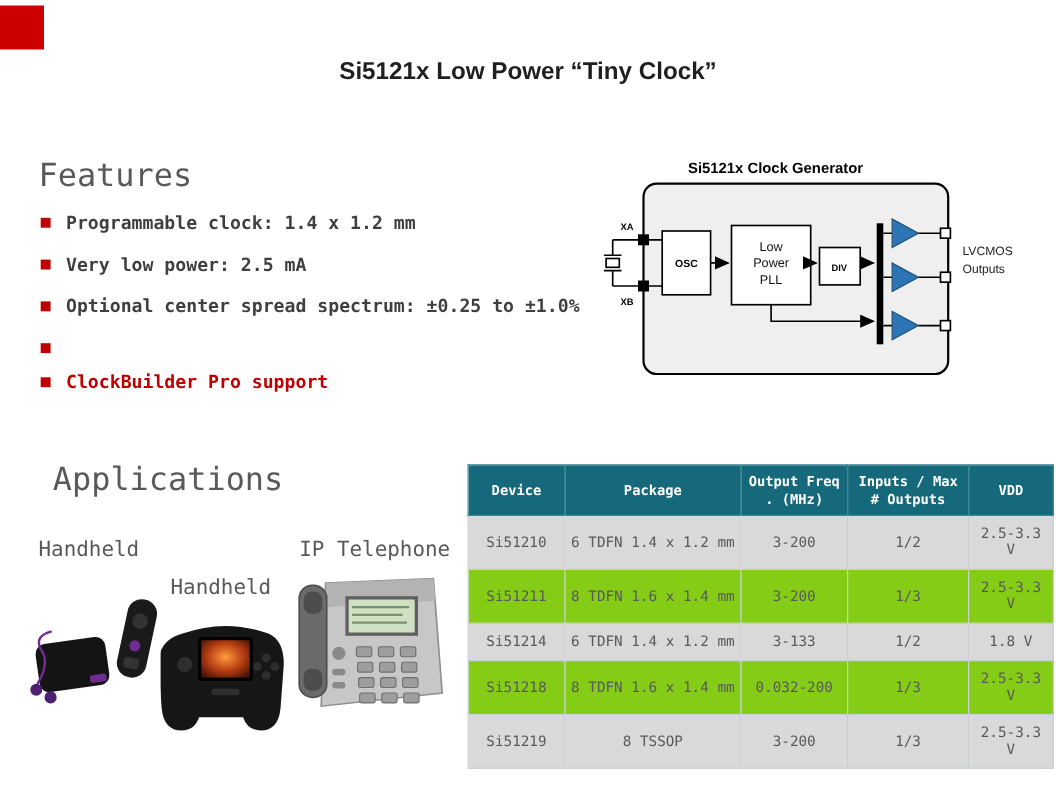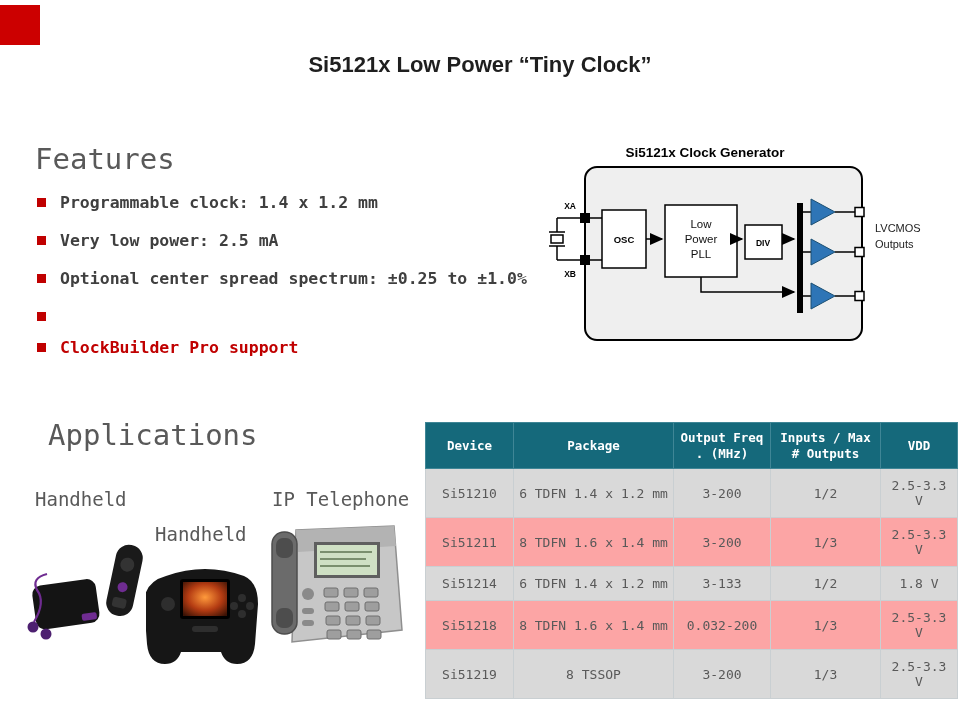--- a/index.html
+++ b/index.html
@@ -58,21 +58,21 @@
     font-family:"DejaVu Sans Mono", monospace;
     border-radius:20px;
   }
   .spec-table th {
     background:#15697b; color:#ffffff; font-size:12.5px; font-weight:bold;
     padding:7px 3px; border:1px solid #3f8696; text-align:center;
     vertical-align:middle; line-height:1.25;
   }
   .spec-table td {
     font-size:13px; color:#595959; text-align:center; padding:9px 3px;
-    border:1px solid #c9cfd2; background:#fca5a5; vertical-align:middle;
+    border:1px solid #c9cfd2; background:#84cc16; vertical-align:middle;
   }
   .spec-table tr.alt td { background:#d9d9d9; }
 </style>
 </head>
 <body>
 
 <div class="corner-accent"></div>
 
 <div class="slide-title">Si5121x Low Power “Tiny Clock”</div>
 

